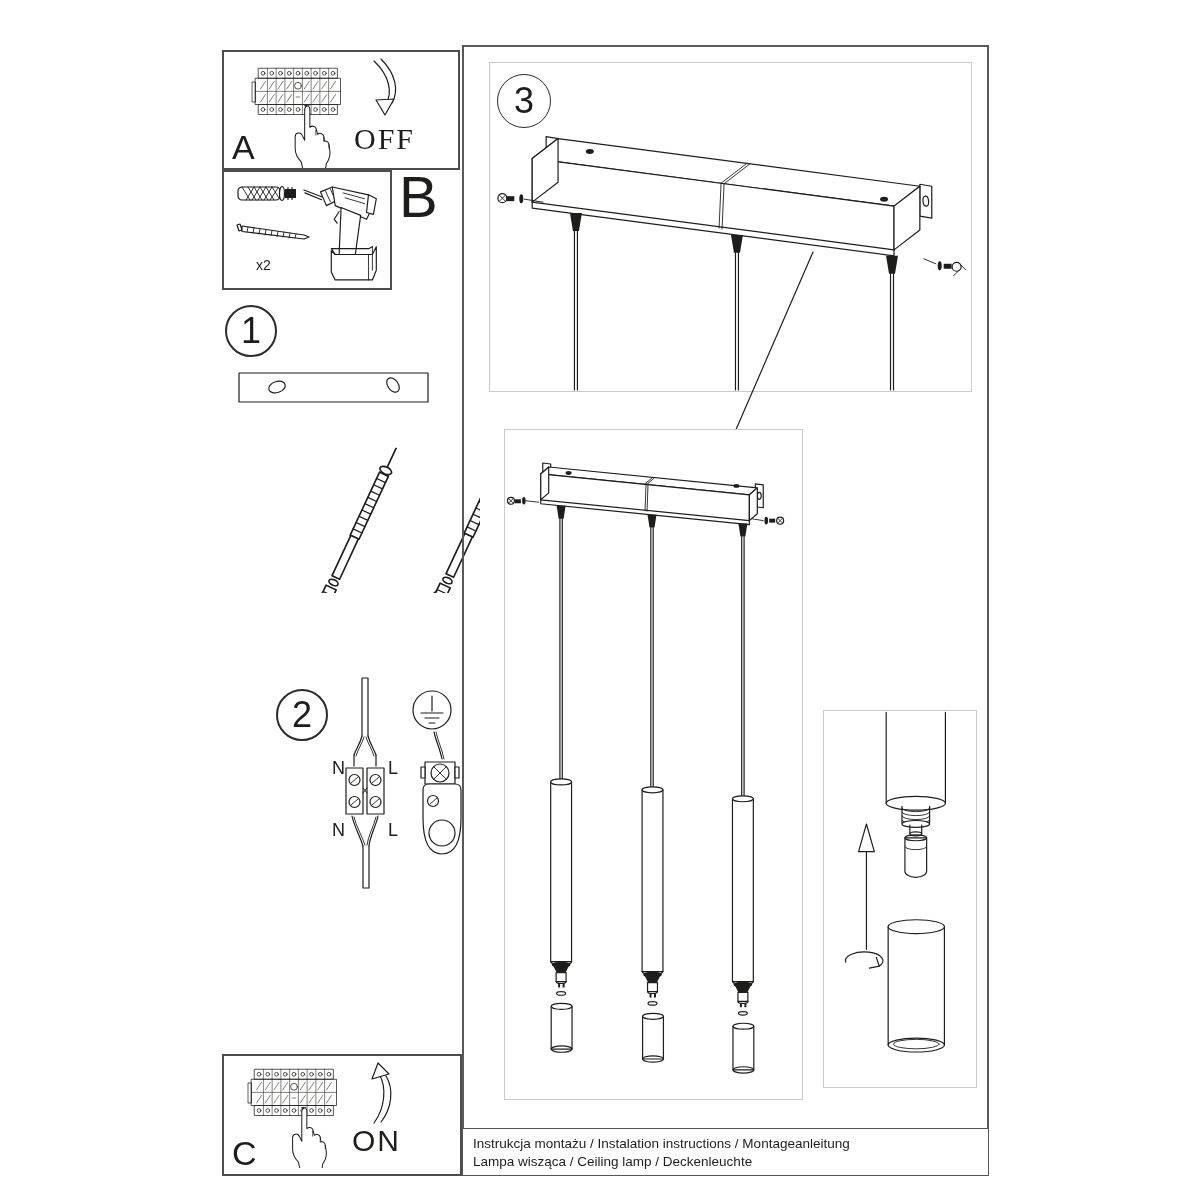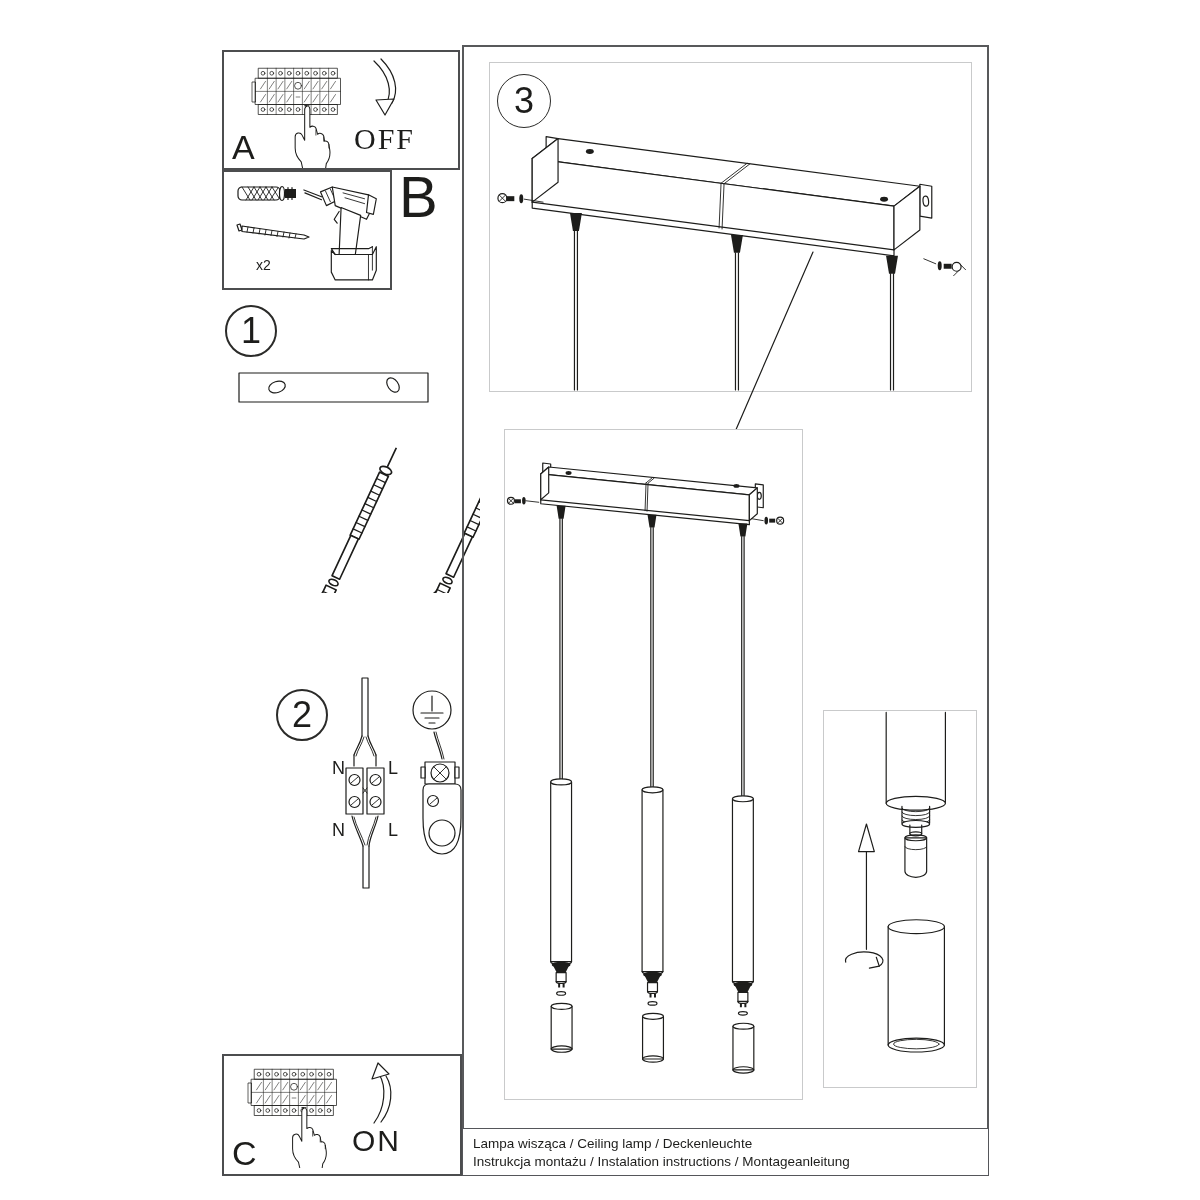--- a/index.html
+++ b/index.html
@@ -349,17 +349,17 @@
       <g>
         <path d="M65,217V337M122,217V337"></path>
         <ellipse class="fw" cx="93.5" cy="217" rx="28.5" ry="7"></ellipse>
         <ellipse cx="93.5" cy="337" rx="28.5" ry="7"></ellipse>
         <ellipse class="thin" cx="93.5" cy="336" rx="23" ry="4.8"></ellipse>
       </g>
     </svg>
   </div>
 
   <div class="titleblock" style="left:462px;top:1128px;width:527px;height:48px;">
+    <div>Instrukcja montażu / Instalation instructions / Montageanleitung</div>
     <div>Lampa wisząca / Ceiling lamp / Deckenleuchte</div>
-    <div>Instrukcja montażu / Instalation instructions / Montageanleitung</div>
   </div>
 
 </div>
 
 </body></html>

